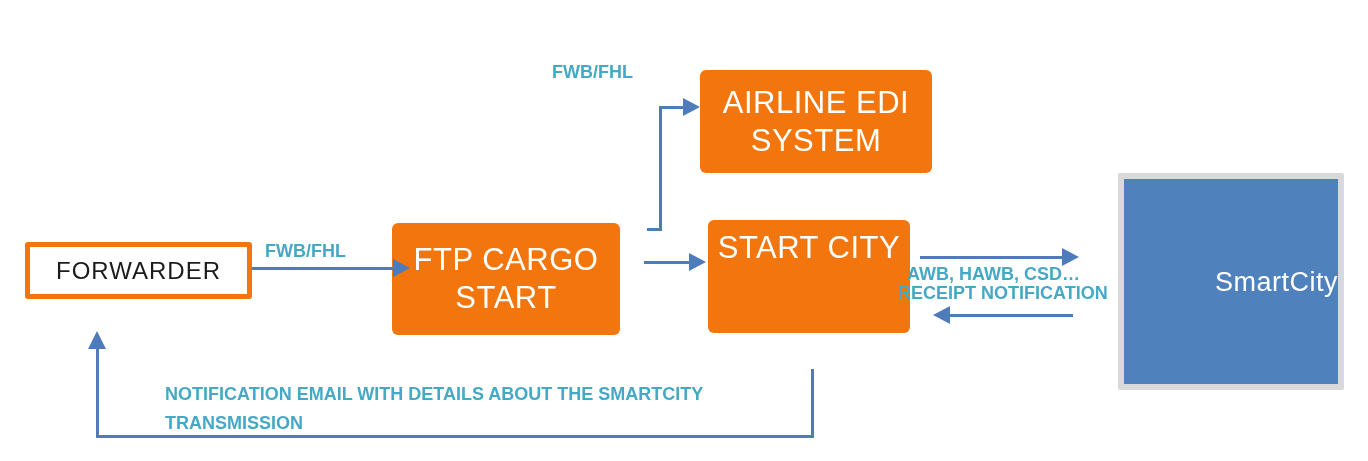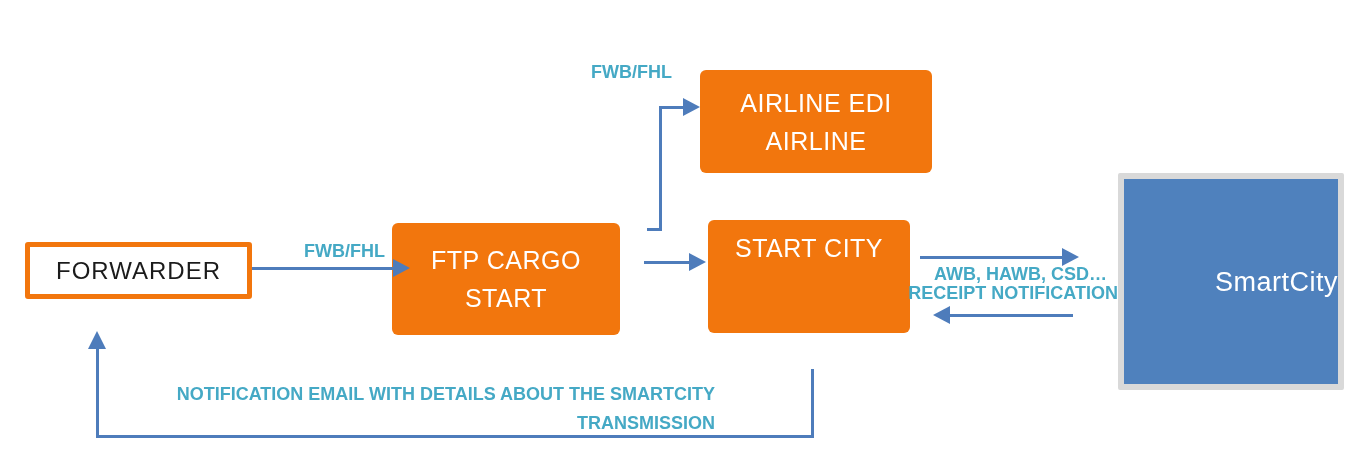--- a/index.html
+++ b/index.html
@@ -13,21 +13,21 @@
   
   .node{
     position:absolute;
     box-sizing:border-box;
     display:flex;flex-direction:column;
     align-items:center;justify-content:center;
     text-align:center;
     color:#ffffff;
     background:#F2760D;
     border-radius:6px;
-    font-size:25px;
+    font-size:31px;
     line-height:38px;
     letter-spacing:0.5px;
   }
   .node-forwarder{
     left:25px;top:242px;width:227px;height:57px;
     background:#ffffff;
     border:5px solid #F2760D;
     border-radius:3px;
     color:#1b1b1b;
     font-size:24px;
@@ -71,21 +71,21 @@
   .hd-elbow{left:683px;top:98px;}
   .hd-awb{left:1062px;top:248px;}
   .hd-receipt{left:933px;top:306px;}
   .hd-ret{left:88px;top:331px;}
   
   .lbl{
     position:absolute;
     color:#45A9C5;
     font-weight:bold;
     font-size:18px;
-    text-align:right;
+    text-align:left;
     line-height:20px;
   }
   .lbl-fwb1{left:265px;top:241px;width:120px;}
   .lbl-fwb2{left:552px;top:62px;width:120px;}
   .lbl-awb{left:907px;top:229px;width:200px;margin-top:35px;}
   .lbl-receipt{left:898px;top:283px;width:220px;}
   .lbl-bottom{left:165px;top:380px;width:550px;line-height:29px;}
 </style>
 </head>
 <body>
@@ -96,21 +96,21 @@
     <span>FORWARDER</span>
   </div>
 
   <div class="node node-ftp">
     <span>FTP CARGO</span>
     <span>START</span>
   </div>
 
   <div class="node node-airline">
     <span>AIRLINE EDI</span>
-    <span>AIRLINE</span>
+    <span>SYSTEM</span>
   </div>
 
   <div class="node node-startcity">
     <span>START CITY</span>
   </div>
 
   <div class="node node-smartcity">
     <span>SmartCity</span>
   </div>
 

